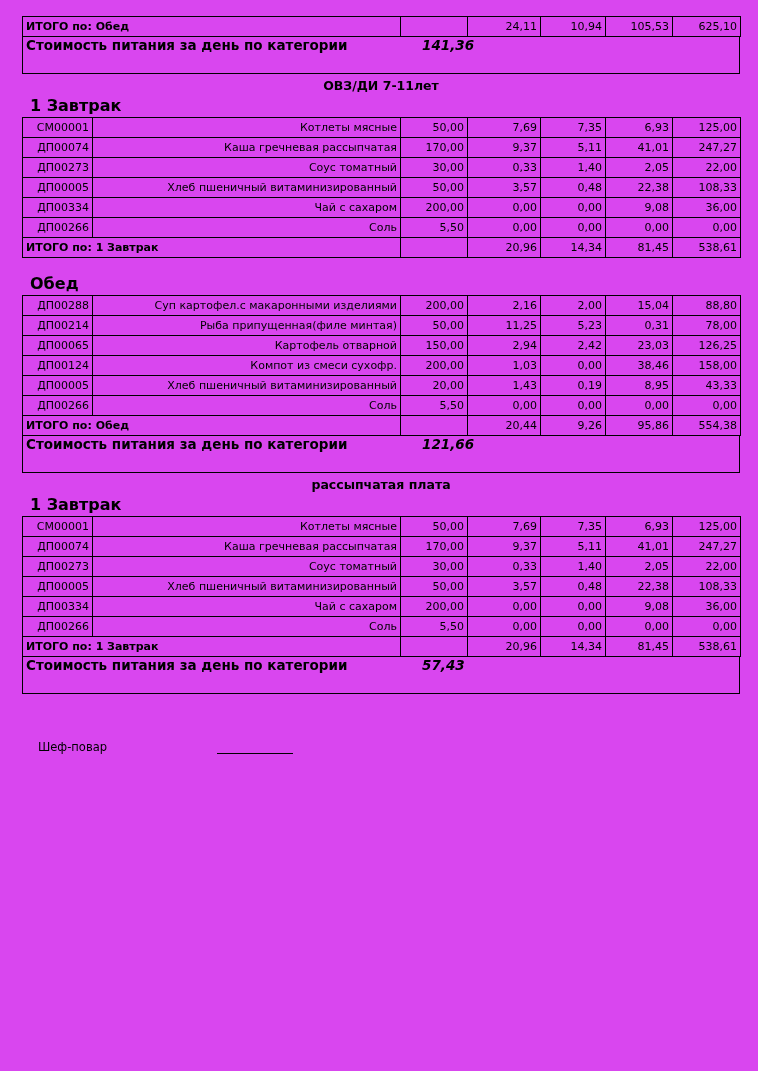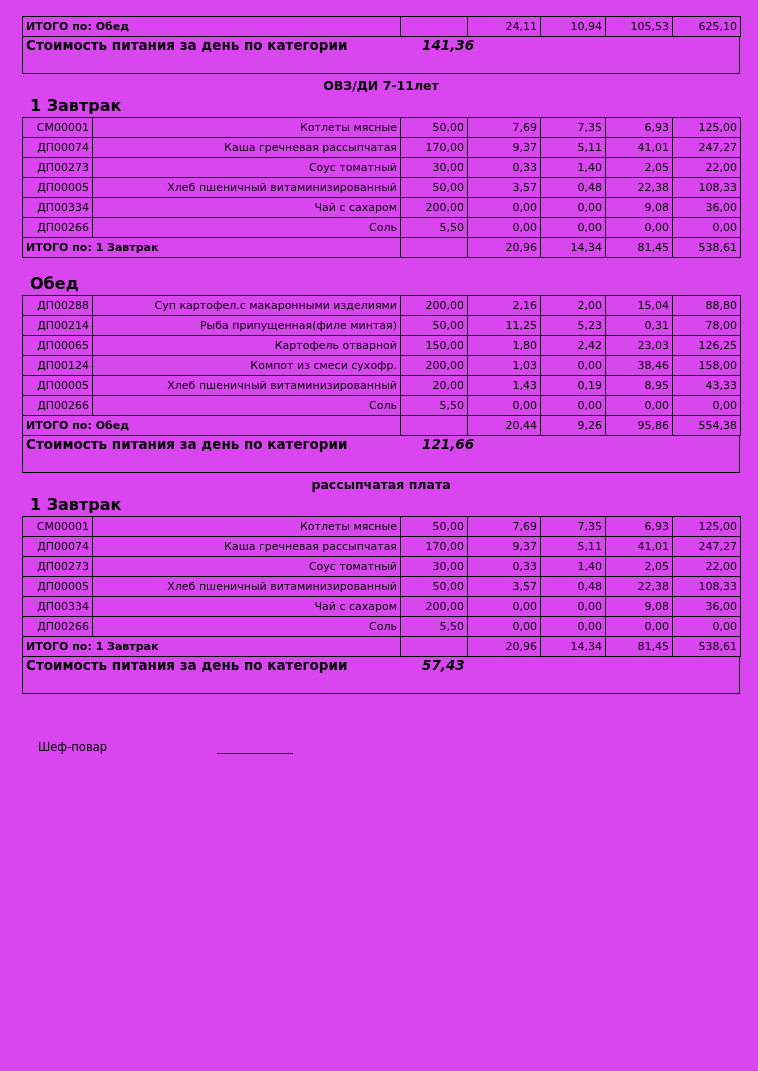--- a/index.html
+++ b/index.html
@@ -182,21 +182,21 @@
           <td class="num">50,00</td>
           <td class="num">11,25</td>
           <td class="num">5,23</td>
           <td class="num">0,31</td>
           <td class="num">78,00</td>
         </tr>
         <tr>
           <td class="code">ДП00065</td>
           <td class="name">Картофель отварной</td>
           <td class="num">150,00</td>
-          <td class="num">1,80</td>
+          <td class="num">2,94</td>
           <td class="num">2,42</td>
           <td class="num">23,03</td>
           <td class="num">126,25</td>
         </tr>
         <tr>
           <td class="code">ДП00124</td>
           <td class="name">Компот из смеси сухофр.</td>
           <td class="num">200,00</td>
           <td class="num">1,03</td>
           <td class="num">0,00</td>

